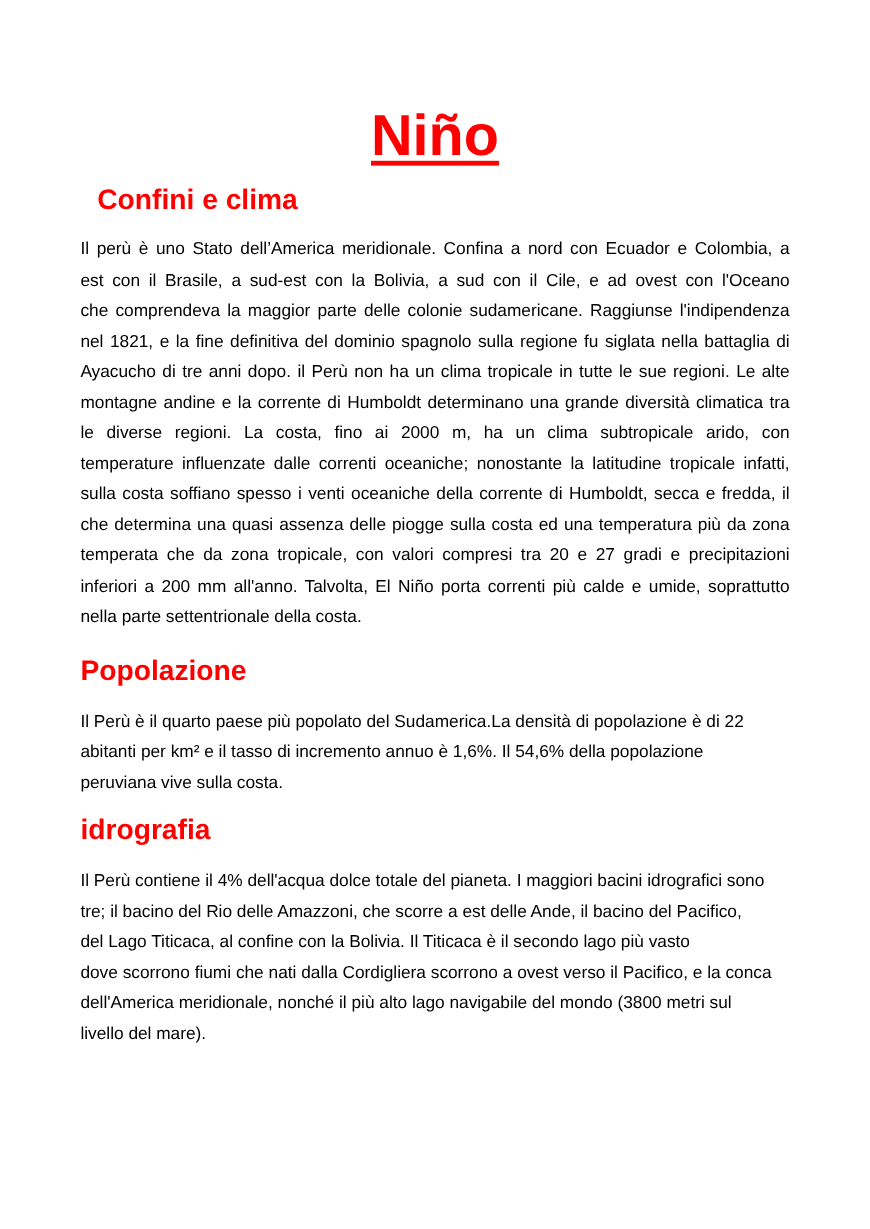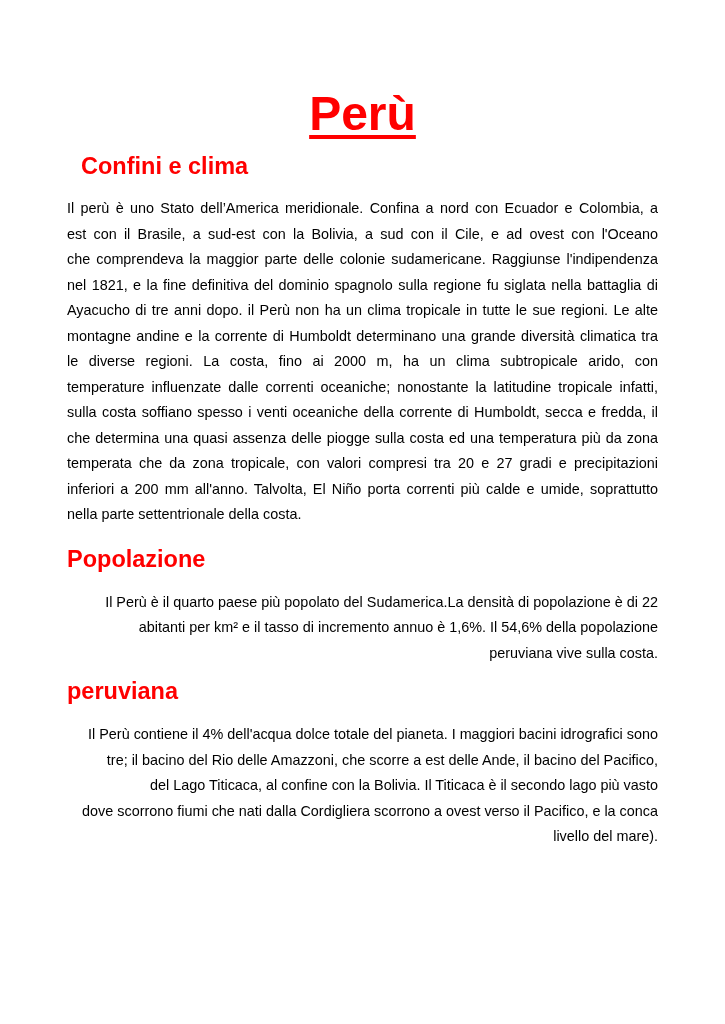--- a/index.html
+++ b/index.html
@@ -36,31 +36,31 @@
   .heading-1 { margin-top: 12px; margin-left: 14px; }
   .heading-2 { margin-top: 17px; }
   .heading-3 { margin-top: 11px; }
   .para {
     font-size: 14.4px;
     line-height: 25.5px;
   }
   .para-1 { margin-top: 16px; }
   .para-2 { margin-top: 17px; }
   .para-3 { margin-top: 17px; }
-  .para .line { min-height: 25.5px; text-align: right; }
+  .para .line { min-height: 25.5px; text-align: left; }
   .para.justify .line { text-align: justify; text-align-last: justify; }
   .para.justify .line:last-child { text-align-last: left; }
 </style>
 </head>
 <body>
 
 <div class="page">
 
   <h1 class="doc-title">
-    <span class="title-text">Perù</span>
+    <span class="title-text">Niño</span>
   </h1>
 
   <section>
     <h2 class="section-heading heading-1">Confini e clima</h2>
     <div class="para para-1 justify">
         <div class="line">Il perù è uno Stato dell’America meridionale. Confina a nord con Ecuador e Colombia, a</div>
         <div class="line">est con il Brasile, a sud-est con la Bolivia, a sud con il Cile, e ad ovest con l'Oceano</div>
         <div class="line">che comprendeva la maggior parte delle colonie sudamericane. Raggiunse l'indipendenza</div>
         <div class="line">nel 1821, e la fine definitiva del dominio spagnolo sulla regione fu siglata nella battaglia di</div>
         <div class="line">Ayacucho di tre anni dopo. il Perù non ha un clima tropicale in tutte le sue regioni. Le alte</div>
@@ -78,23 +78,24 @@
   <section>
     <h2 class="section-heading heading-2">Popolazione</h2>
     <div class="para para-2">
         <div class="line">Il Perù è il quarto paese più popolato del Sudamerica.La densità di popolazione è di 22</div>
         <div class="line">abitanti per km² e il tasso di incremento annuo è 1,6%. Il 54,6% della popolazione</div>
         <div class="line">peruviana vive sulla costa.</div>
       </div>
   </section>
 
   <section>
-    <h2 class="section-heading heading-3">peruviana</h2>
+    <h2 class="section-heading heading-3">idrografia</h2>
     <div class="para para-3">
         <div class="line">Il Perù contiene il 4% dell'acqua dolce totale del pianeta. I maggiori bacini idrografici sono</div>
         <div class="line">tre; il bacino del Rio delle Amazzoni, che scorre a est delle Ande, il bacino del Pacifico,</div>
         <div class="line">del Lago Titicaca, al confine con la Bolivia. Il Titicaca è il secondo lago più vasto</div>
         <div class="line">dove scorrono fiumi che nati dalla Cordigliera scorrono a ovest verso il Pacifico, e la conca</div>
+        <div class="line">dell'America meridionale, nonché il più alto lago navigabile del mondo (3800 metri sul</div>
         <div class="line">livello del mare).</div>
       </div>
   </section>
 
 </div>
 
 </body></html>

